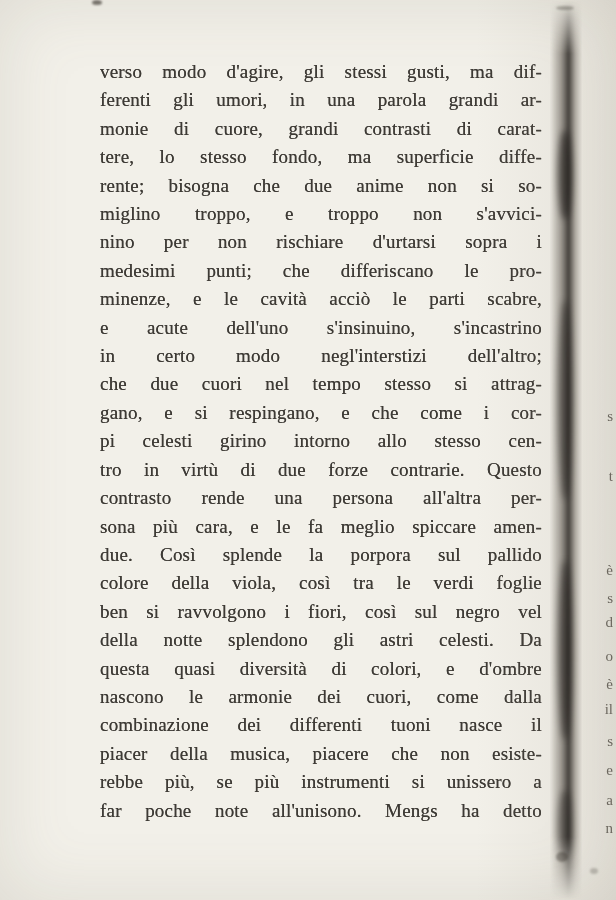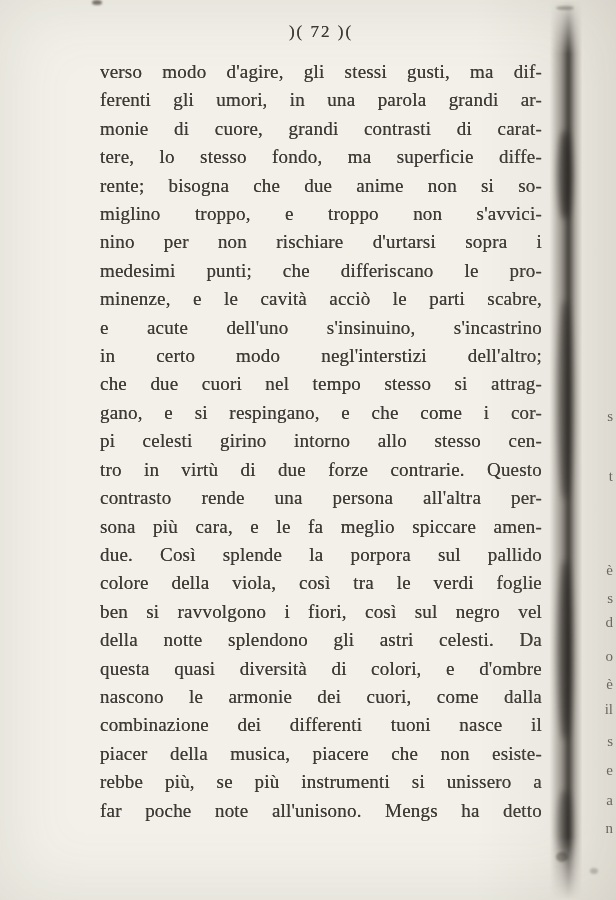--- a/index.html
+++ b/index.html
@@ -102,23 +102,20 @@
   .speck.s1 { left: 92px; top: 0; width: 10px; height: 5px; }
   .speck.s2 { right: 42px; top: 6px; width: 18px; height: 4px; opacity: 0.5; }
   .speck.s3 { right: 48px; top: 852px; width: 12px; height: 10px; opacity: 0.6; }
   .speck.s4 { right: 18px; top: 868px; width: 8px; height: 6px; opacity: 0.4; }
 </style>
 </head>
 <body>
 
 <div class="page">
 
-  <div class="header">
-    <span>)( 72 )(</span>
-  </div>
 
   <div class="text-block">
       <div class="line">verso modo d'agire, gli stessi gusti, ma dif-</div>
       <div class="line">ferenti gli umori, in una parola grandi ar-</div>
       <div class="line">monie di cuore, grandi contrasti di carat-</div>
       <div class="line">tere, lo stesso fondo, ma superficie diffe-</div>
       <div class="line">rente; bisogna che due anime non si so-</div>
       <div class="line">miglino troppo, e troppo non s'avvici-</div>
       <div class="line">nino per non rischiare d'urtarsi sopra i</div>
       <div class="line">medesimi punti; che differiscano le pro-</div>

